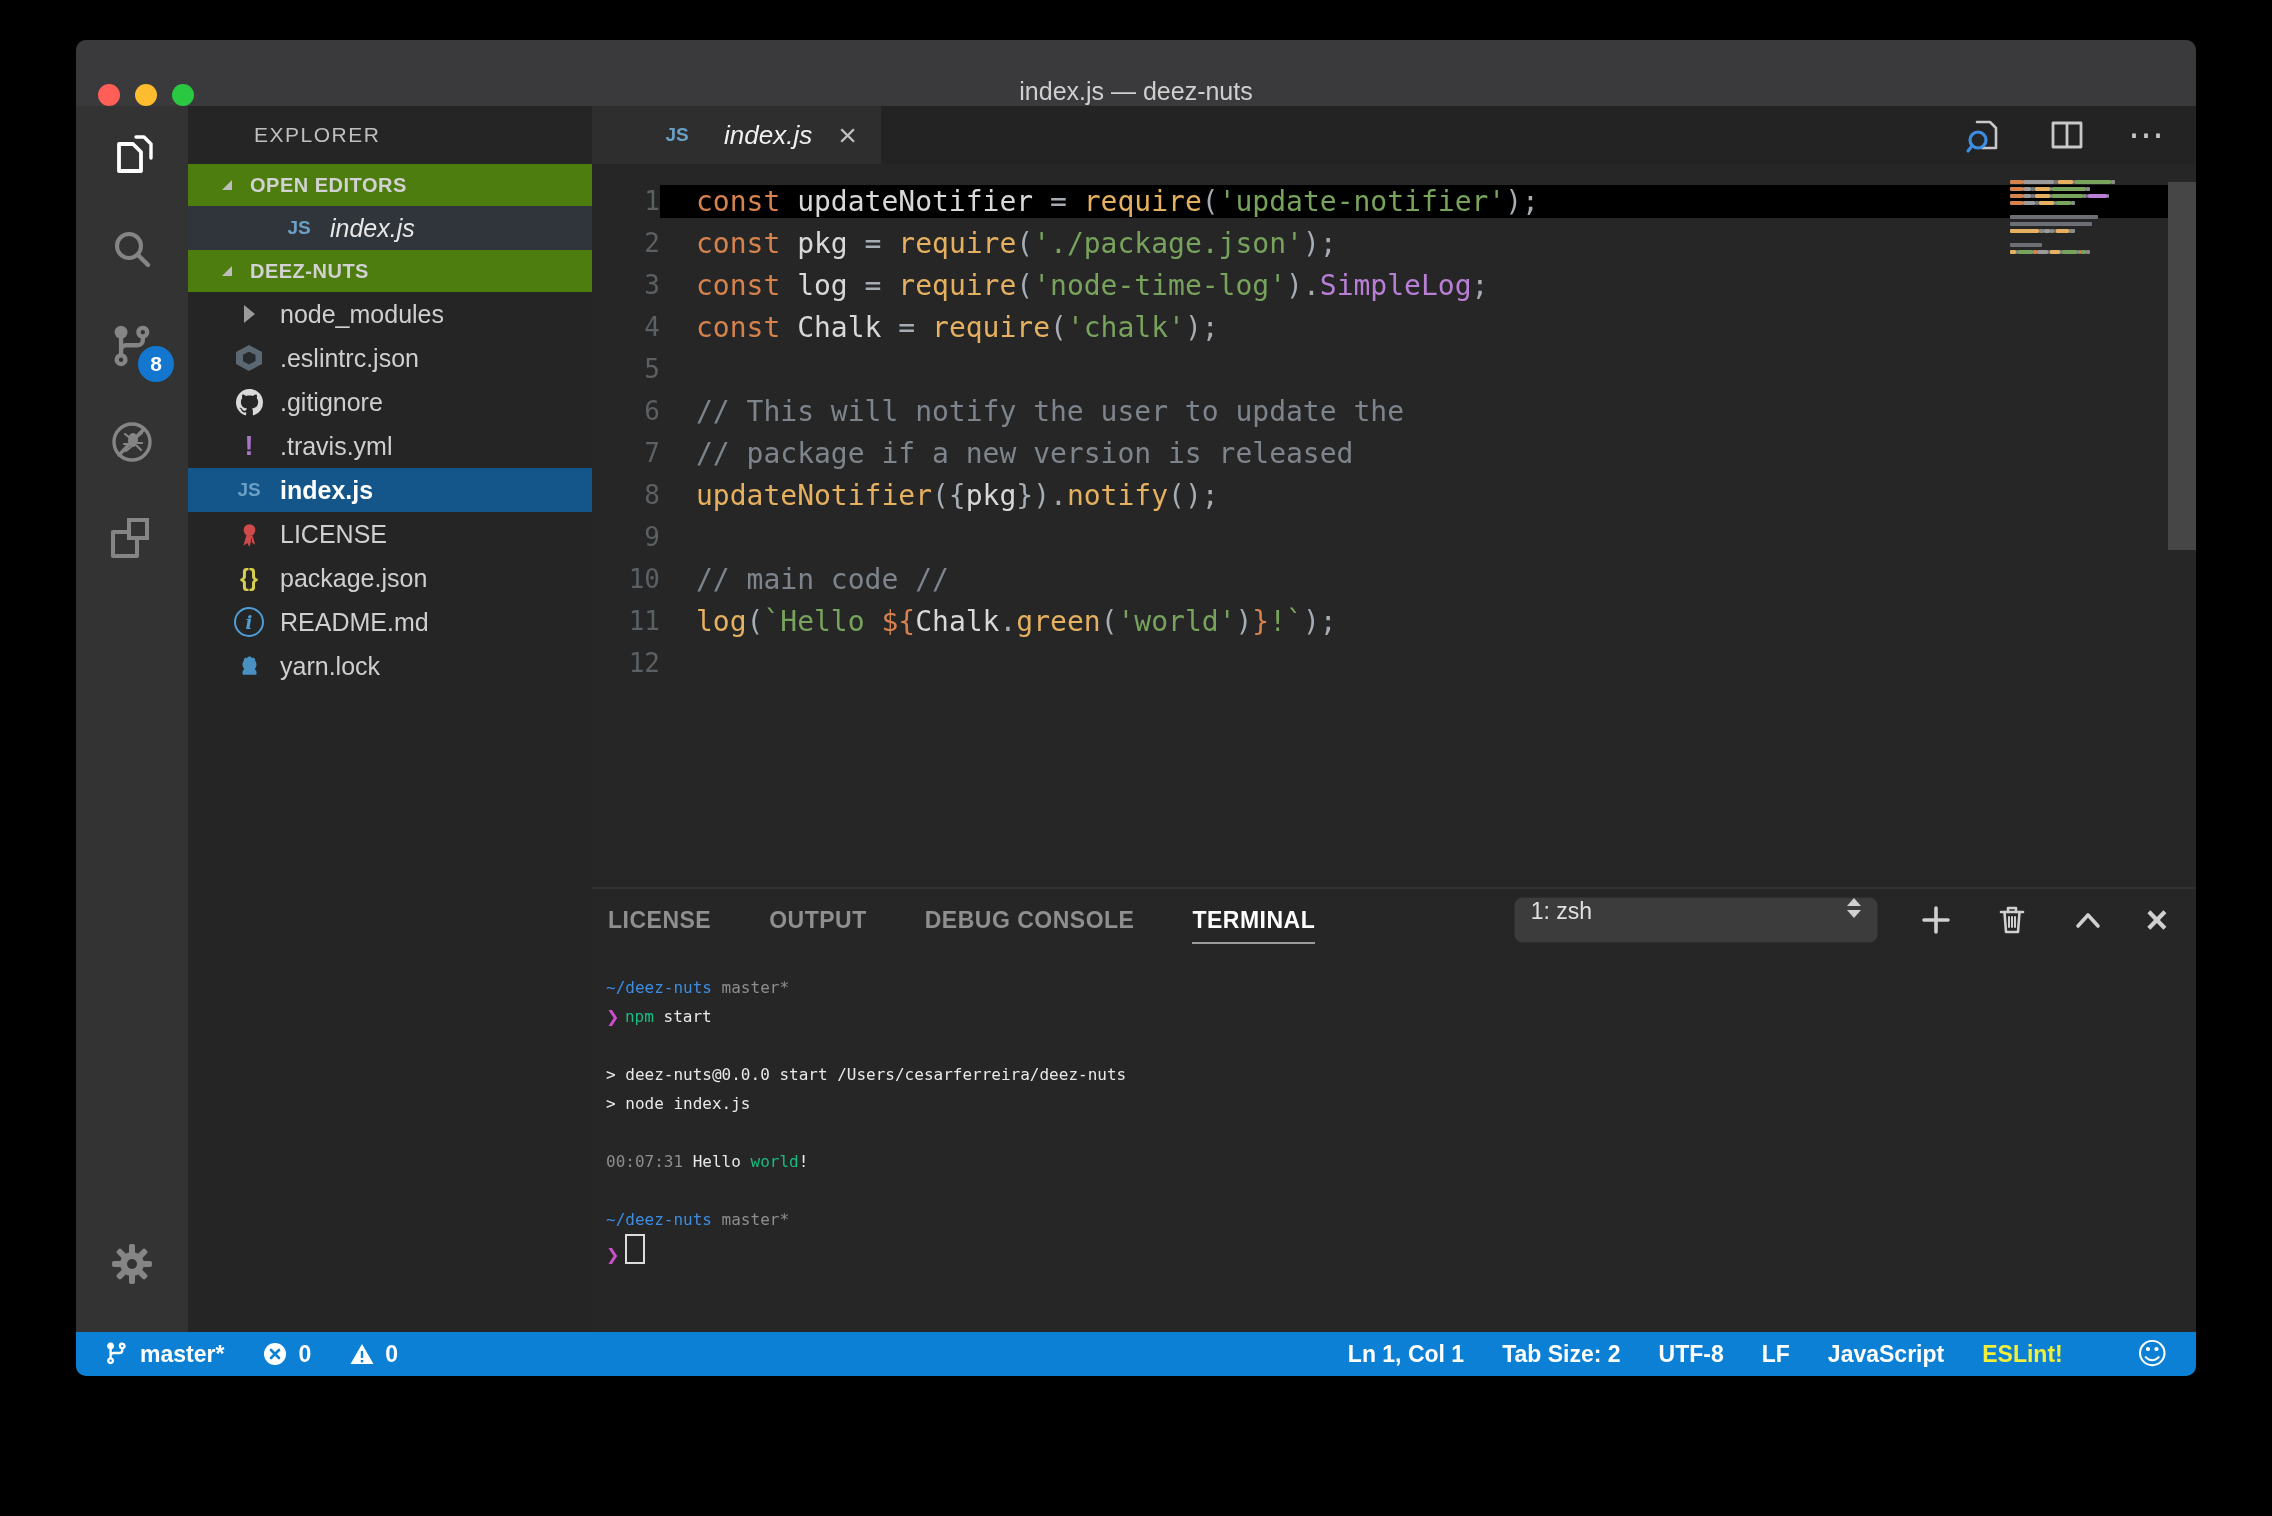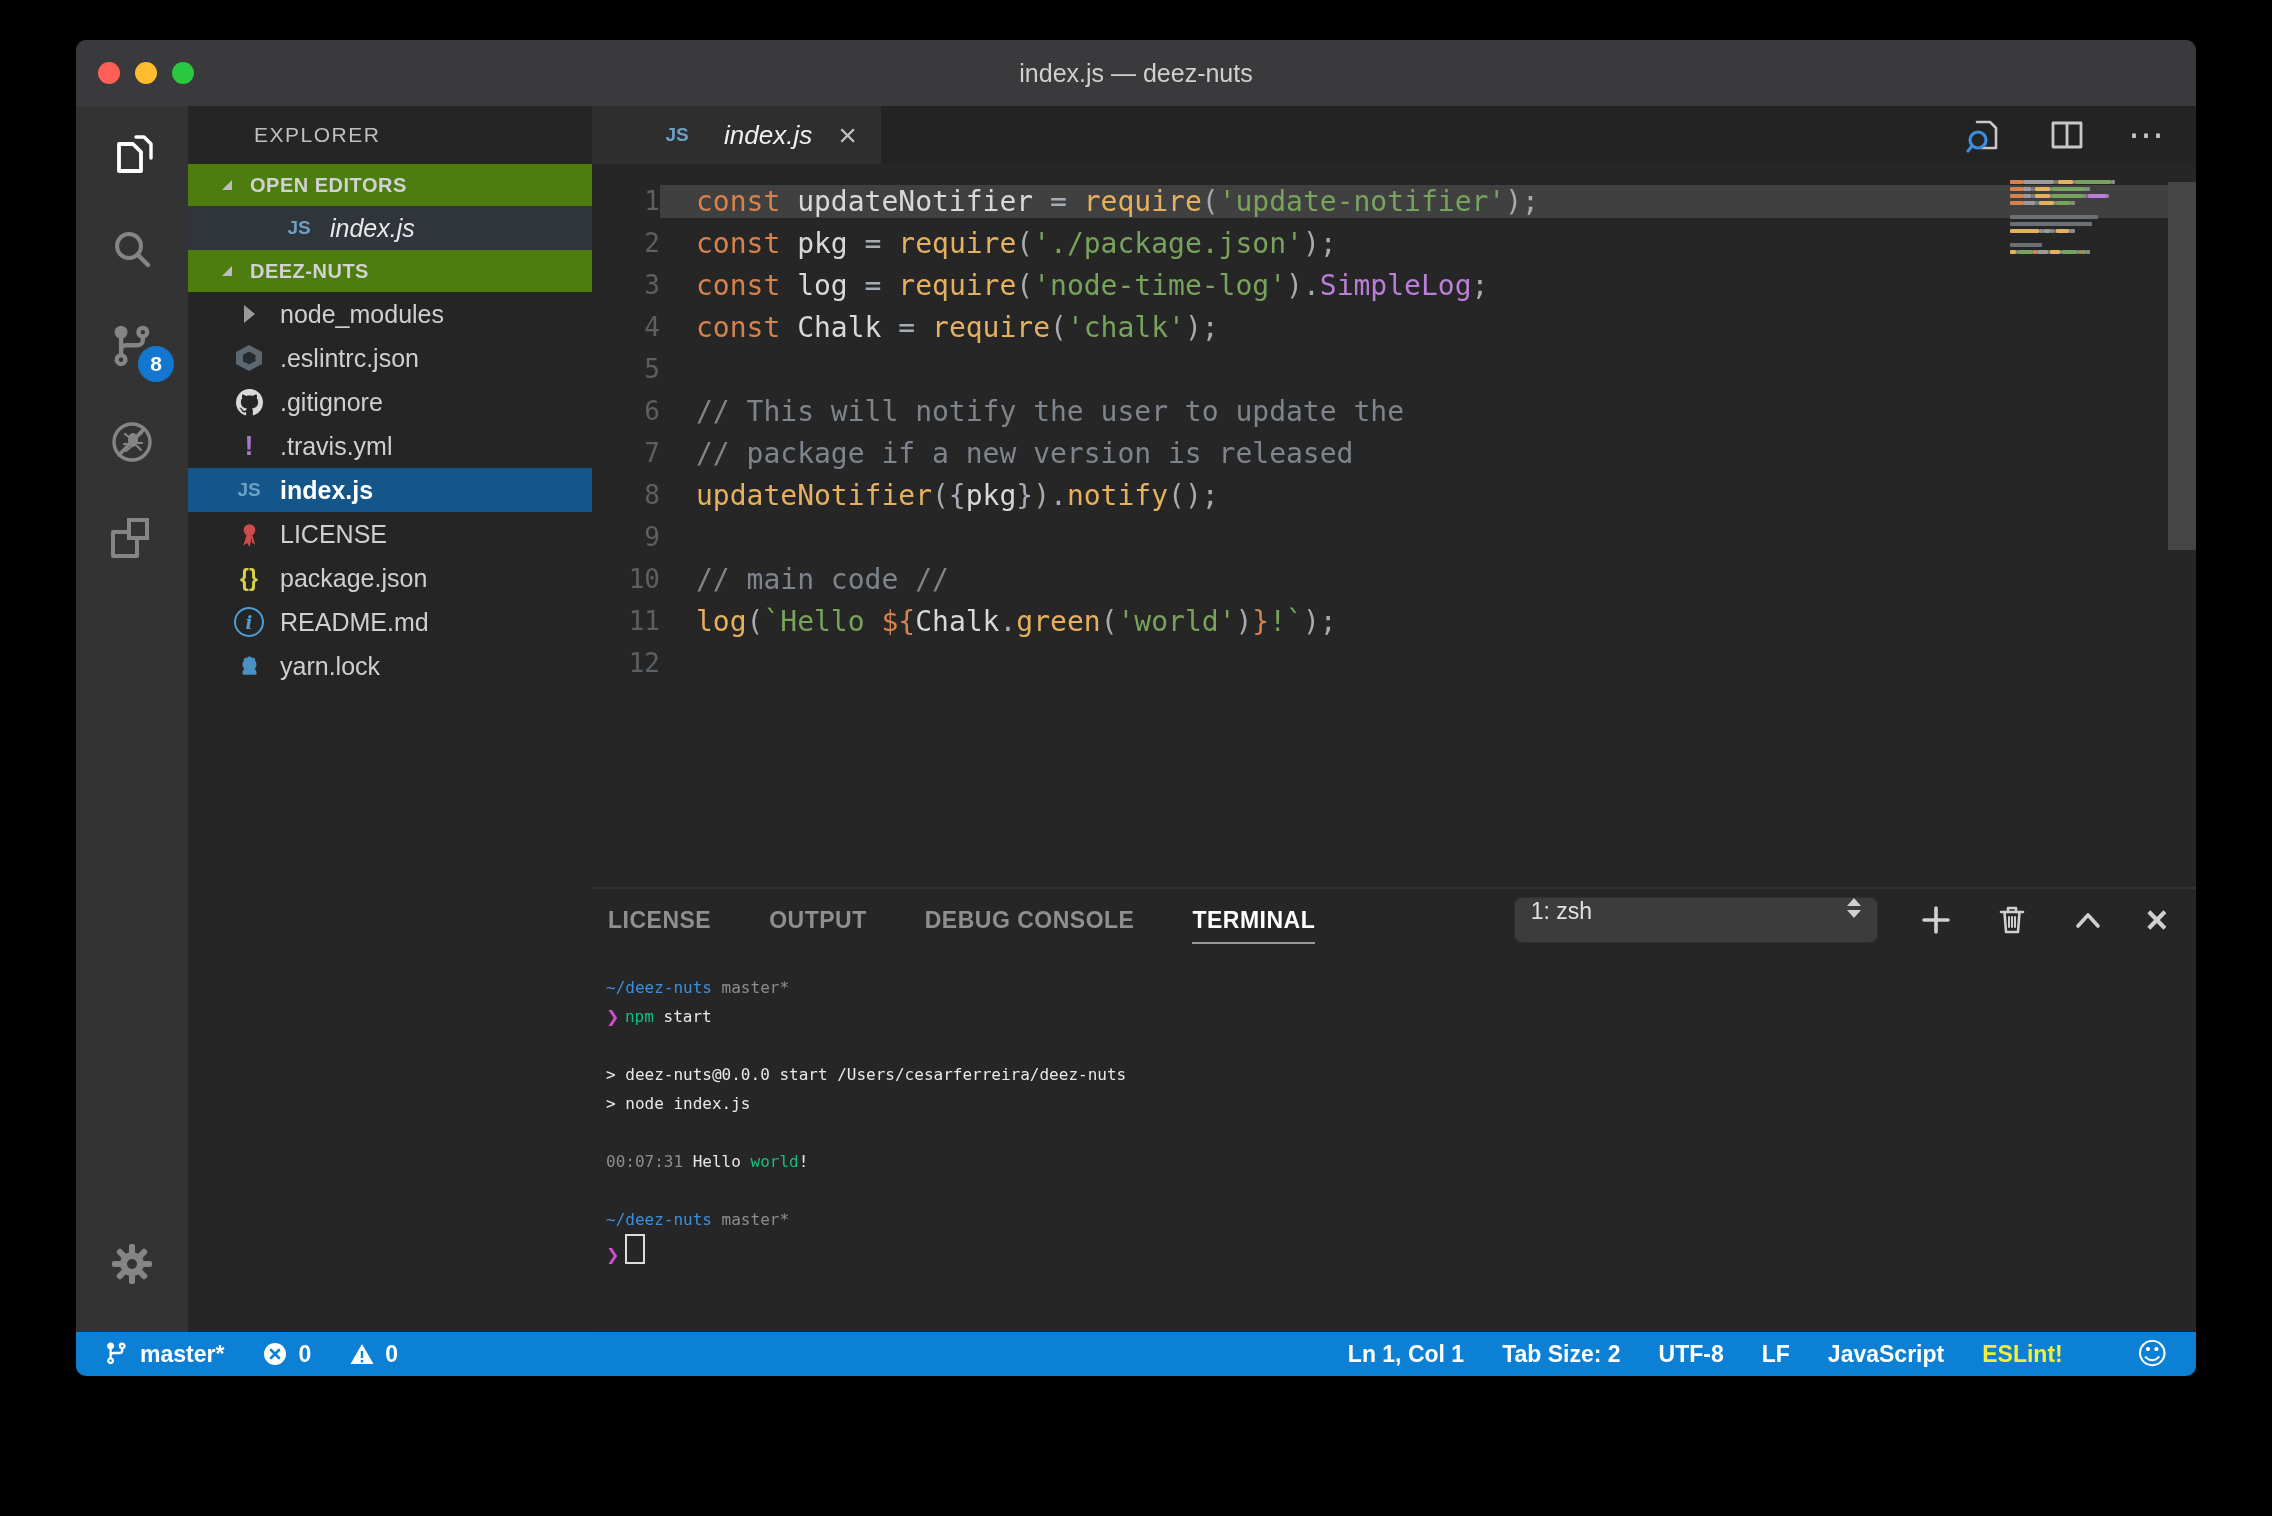--- a/index.html
+++ b/index.html
@@ -1,19 +1,19 @@
 <!DOCTYPE html>
 <html><head>
 <meta charset="utf-8">
 <style>
   html,body{margin:0;padding:0;background:#000;}
   body{width:2272px;height:1516px;position:relative;font-family:"Liberation Sans",sans-serif;-webkit-font-smoothing:antialiased;}
   .window{position:absolute;left:76px;top:40px;width:2120px;height:1336px;background:#262626;border-radius:10px;overflow:hidden;display:flex;flex-direction:column;}
   
-  .titlebar{height:66px;background:#3a3a3c;display:flex;align-items:center;position:relative;flex:0 0 auto;}
+  .titlebar{height:66px;background:#3a3a3c;display:flex;align-items:flex-end;position:relative;flex:0 0 auto;}
   .lights{display:flex;gap:15px;margin-left:22px;}
   .light{width:22px;height:22px;border-radius:50%;}
   .win-title{position:absolute;left:0;right:0;text-align:center;color:#cfcfcf;font-size:25px;}
   
   .main{flex:1 1 auto;display:flex;min-height:0;}
   
   .activitybar{width:112px;background:#333333;display:flex;flex-direction:column;align-items:center;flex:0 0 auto;}
   .ab-top{display:flex;flex-direction:column;width:100%;}
   .ab-item{height:96px;display:flex;align-items:center;justify-content:center;color:#858585;position:relative;cursor:pointer;}
   .ab-item.active{color:#ffffff;}
@@ -50,21 +50,21 @@
   .tab-close{color:#c0c0c0;font-size:32px;line-height:1;margin-left:10px;cursor:pointer;}
   .editor-actions{margin-left:auto;display:flex;align-items:center;gap:40px;padding-right:30px;}
   .ea{cursor:pointer;display:flex;align-items:center;justify-content:center;color:#c8c8c8;}
   .ea svg{width:42px;height:42px;}
   .ellipsis{font-size:36px;color:#c8c8c8;letter-spacing:2px;line-height:0;}
   
   .codearea{position:relative;height:707px;background:#262626;overflow:hidden;flex:0 0 auto;padding-top:16px;cursor:text;}
   .code-line{display:flex;height:42px;align-items:center;font-family:"DejaVu Sans Mono",monospace;font-size:28px;white-space:pre;}
   .gutter{width:68px;flex:0 0 auto;text-align:right;color:#5b6064;font-size:26px;}
   .lcontent{padding-left:36px;flex:1 1 auto;min-width:0;}
-  .code-line.current .lcontent{background:#404040;}
+  .code-line.current .lcontent{background:#000000;}
   .tok-kw{color:#d6824d;}
   .tok-var{color:#d8d8d8;}
   .tok-op{color:#a6acb3;}
   .tok-fn{color:#e5b05f;}
   .tok-p{color:#a6acb3;}
   .tok-str{color:#78a35c;}
   .tok-type{color:#b97fd6;}
   .tok-cm{color:#7e848b;}
   .tok-interp{color:#d6824d;}
   .minimap{position:absolute;top:14px;right:34px;width:152px;display:flex;flex-direction:column;}

